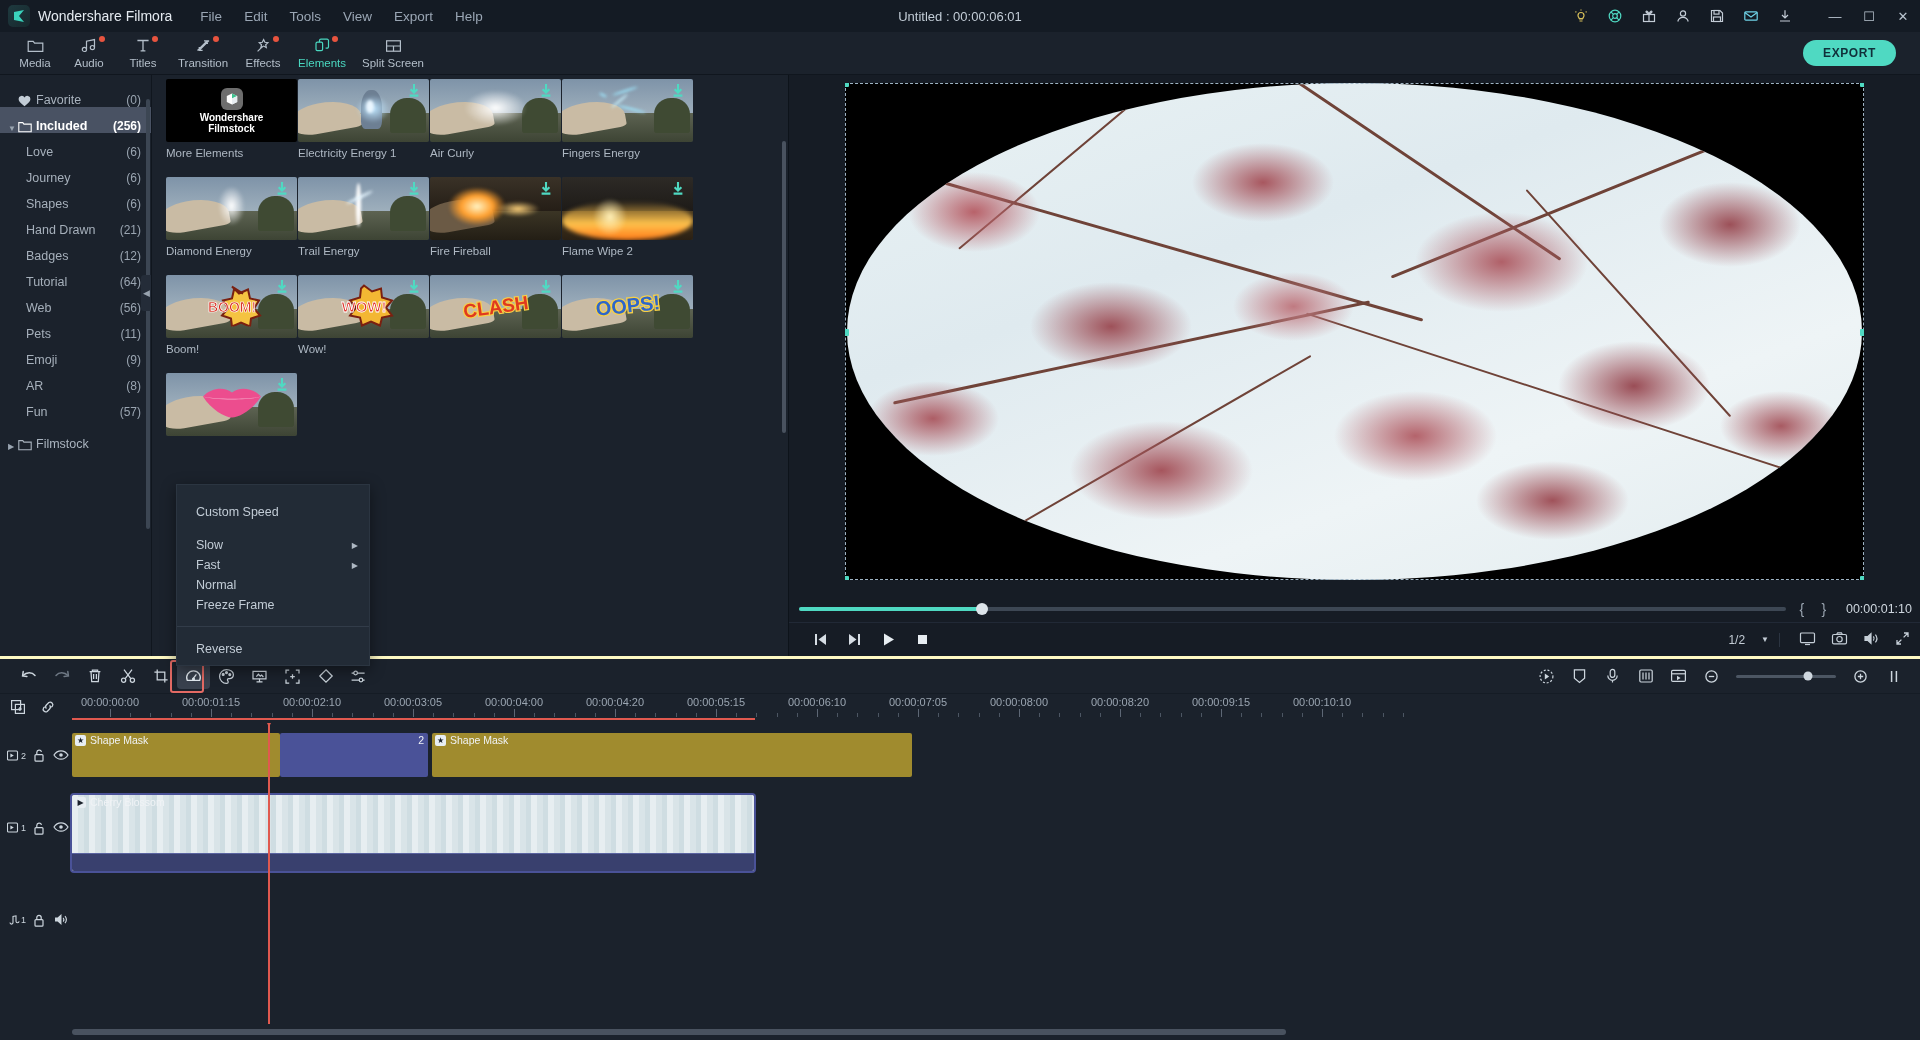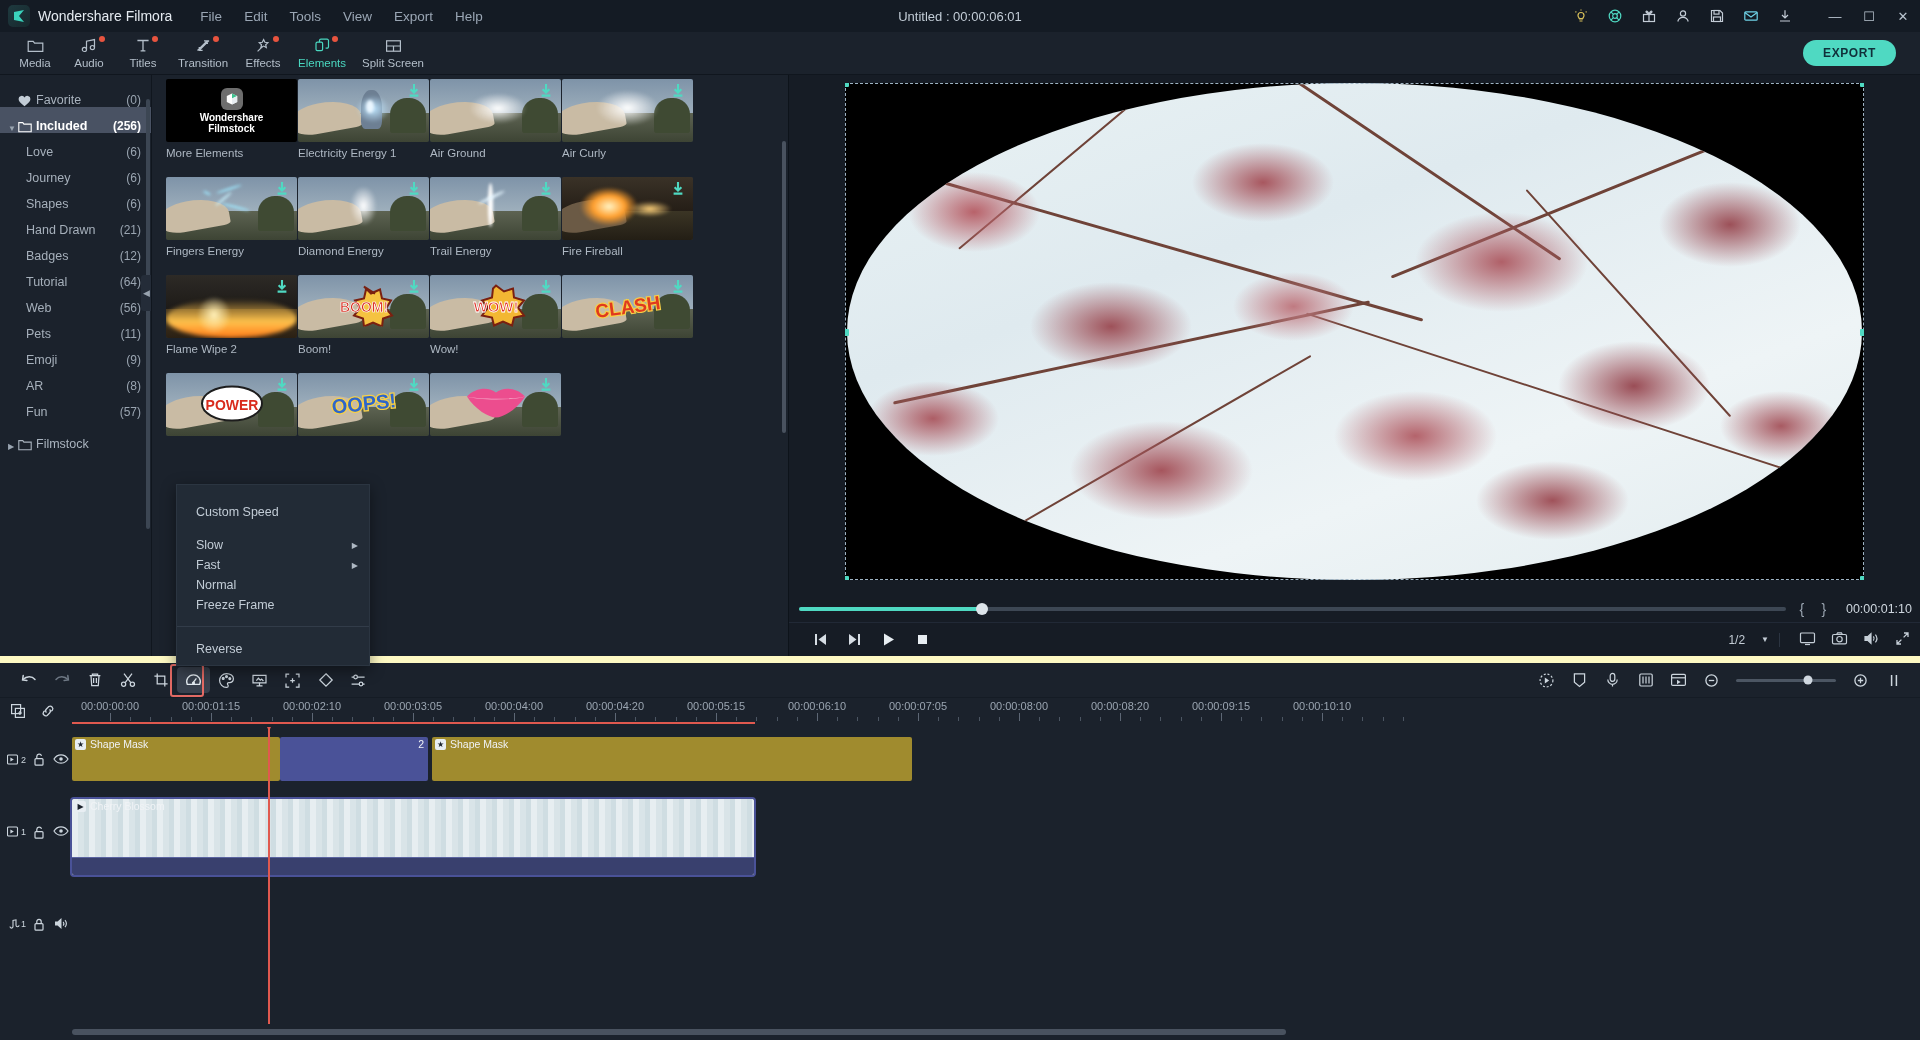--- a/index.html
+++ b/index.html
@@ -176,21 +176,21 @@
     border-top:1px solid #212936;
   }
   .pv-ctrlrow .cbtn { width:34px; display:flex; align-items:center; justify-content:center; }
   .pv-right { margin-left:auto; display:flex; align-items:center; gap:15px; }
   .ratio-sel {
     display:flex; align-items:center; gap:16px; font-size:12px; color:#c2cbd4;
     border-right:1px solid #2b3441; padding-right:10px; margin-right:4px;
   }
 
   
-  .tl { height:384px; flex:0 0 384px; background:#1b222c; border-top:7px solid #fef9c3;
+  .tl { height:384px; flex:0 0 384px; background:#1b222c; border-top:3px solid #fef9c3;
         display:flex; flex-direction:column; position:relative; }
   .tl-toolbar { height:34px; display:flex; align-items:center; padding:0 10px 0 12px; position:relative; }
   .tt { width:33px; height:26px; display:flex; align-items:center; justify-content:center; border-radius:4px; }
   .tt.on { background:#39414e; }
   .tl-tool-right { margin-left:auto; display:flex; align-items:center; gap:0px; }
   .zoom-slider { width:100px; height:3px; background:#4c5663; border-radius:2px; position:relative; margin:0 8px; }
   .zoom-knob { position:absolute; left:72%; top:50%; transform:translate(-50%,-50%);
                width:9px; height:9px; border-radius:50%; background:#cfd7df; }
   .hl-box {
     position:absolute; left:170px; top:1px; width:34px; height:33px;
@@ -520,37 +520,20 @@
               <span class="dl">
                 <svg width="14" height="15" viewBox="0 0 14 15">
                     <path d="M7 1v7.4M3.6 6.2L7 9.6l3.4-3.4M2.6 12.6h8.8" stroke="#4fd9c2" stroke-width="2.1" fill="none"></path>
                   </svg>
               </span>
             </div>
             <div class="cap">Electricity Energy 1</div>
           </div>
 
 
-          <div class="cell">
-            <div class="thumb">
-              <div class="sc">
-                  <div class="sc-sky"></div>
-                  <div class="sc-grd"></div>
-                  <div class="sc-arm"></div>
-                  <div class="sc-tree"></div>
-                <div class="glow" style="left:30%;top:22%;width:44%;height:50%;background:radial-gradient(closest-side,#ffffff,rgba(255,255,255,0));"></div>
-              </div>
-              <span class="dl">
-                <svg width="14" height="15" viewBox="0 0 14 15">
-                    <path d="M7 1v7.4M3.6 6.2L7 9.6l3.4-3.4M2.6 12.6h8.8" stroke="#4fd9c2" stroke-width="2.1" fill="none"></path>
-                  </svg>
-              </span>
-            </div>
-            <div class="cap">Air Ground</div>
-          </div>
 
           <div class="cell">
             <div class="thumb">
               <div class="sc">
                   <div class="sc-sky"></div>
                   <div class="sc-grd"></div>
                   <div class="sc-arm"></div>
                   <div class="sc-tree"></div>
                 <div class="glow" style="left:26%;top:18%;width:48%;height:56%;background:radial-gradient(closest-side,#ffffff,rgba(255,255,255,0));"></div>
               </div>
@@ -716,41 +699,20 @@
                 </svg>
               </div>
               <span class="dl">
                 <svg width="14" height="15" viewBox="0 0 14 15">
                     <path d="M7 1v7.4M3.6 6.2L7 9.6l3.4-3.4M2.6 12.6h8.8" stroke="#4fd9c2" stroke-width="2.1" fill="none"></path>
                   </svg>
               </span>
             </div>
           </div>
 
-          <div class="cell">
-            <div class="thumb">
-              <div class="sc">
-                  <div class="sc-sky"></div>
-                  <div class="sc-grd"></div>
-                  <div class="sc-arm"></div>
-                  <div class="sc-tree"></div>
-                </div>
-              <div style="position:absolute;left:50%;top:50%;transform:translate(-50%,-50%);">
-                <svg width="78" height="42" viewBox="0 0 78 42">
-                  <ellipse cx="39" cy="21" rx="30" ry="17" fill="#ffffff" stroke="#1d1d1d" stroke-width="2"></ellipse>
-                  <text x="39" y="27" font-family="Liberation Sans" font-size="14" font-weight="bold" fill="#d92b1d" text-anchor="middle">POWER</text>
-                </svg>
-              </div>
-              <span class="dl">
-                <svg width="14" height="15" viewBox="0 0 14 15">
-                    <path d="M7 1v7.4M3.6 6.2L7 9.6l3.4-3.4M2.6 12.6h8.8" stroke="#4fd9c2" stroke-width="2.1" fill="none"></path>
-                  </svg>
-              </span>
-            </div>
-          </div>
 
           <div class="cell">
             <div class="thumb">
               <div class="sc">
                   <div class="sc-sky"></div>
                   <div class="sc-grd"></div>
                   <div class="sc-arm"></div>
                   <div class="sc-tree"></div>
                 </div>
               <div style="position:absolute;left:50%;top:50%;transform:translate(-50%,-50%) rotate(-6deg);">

